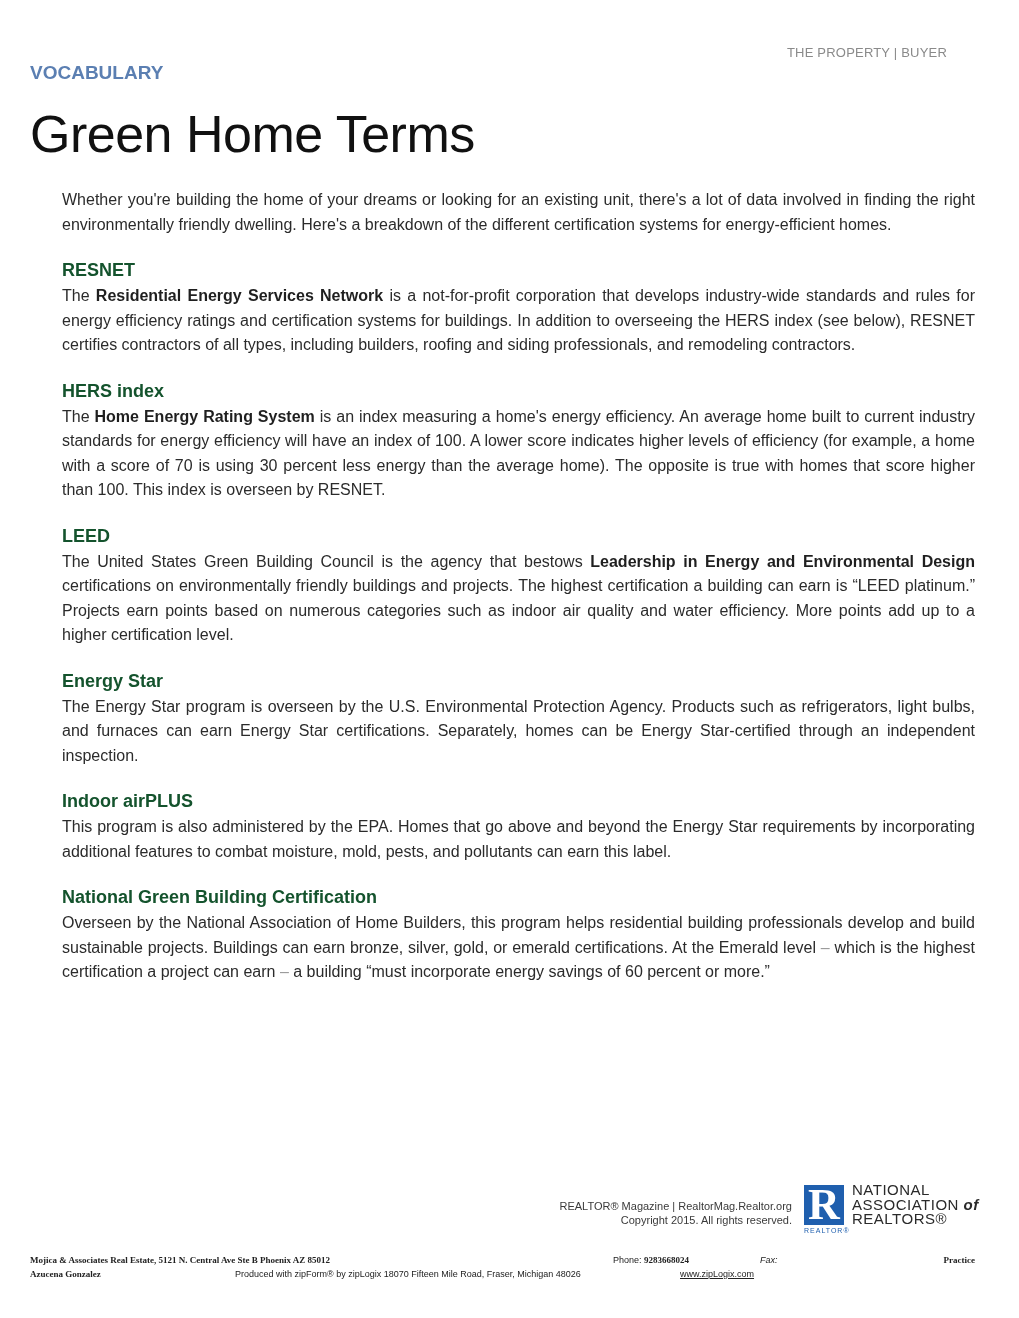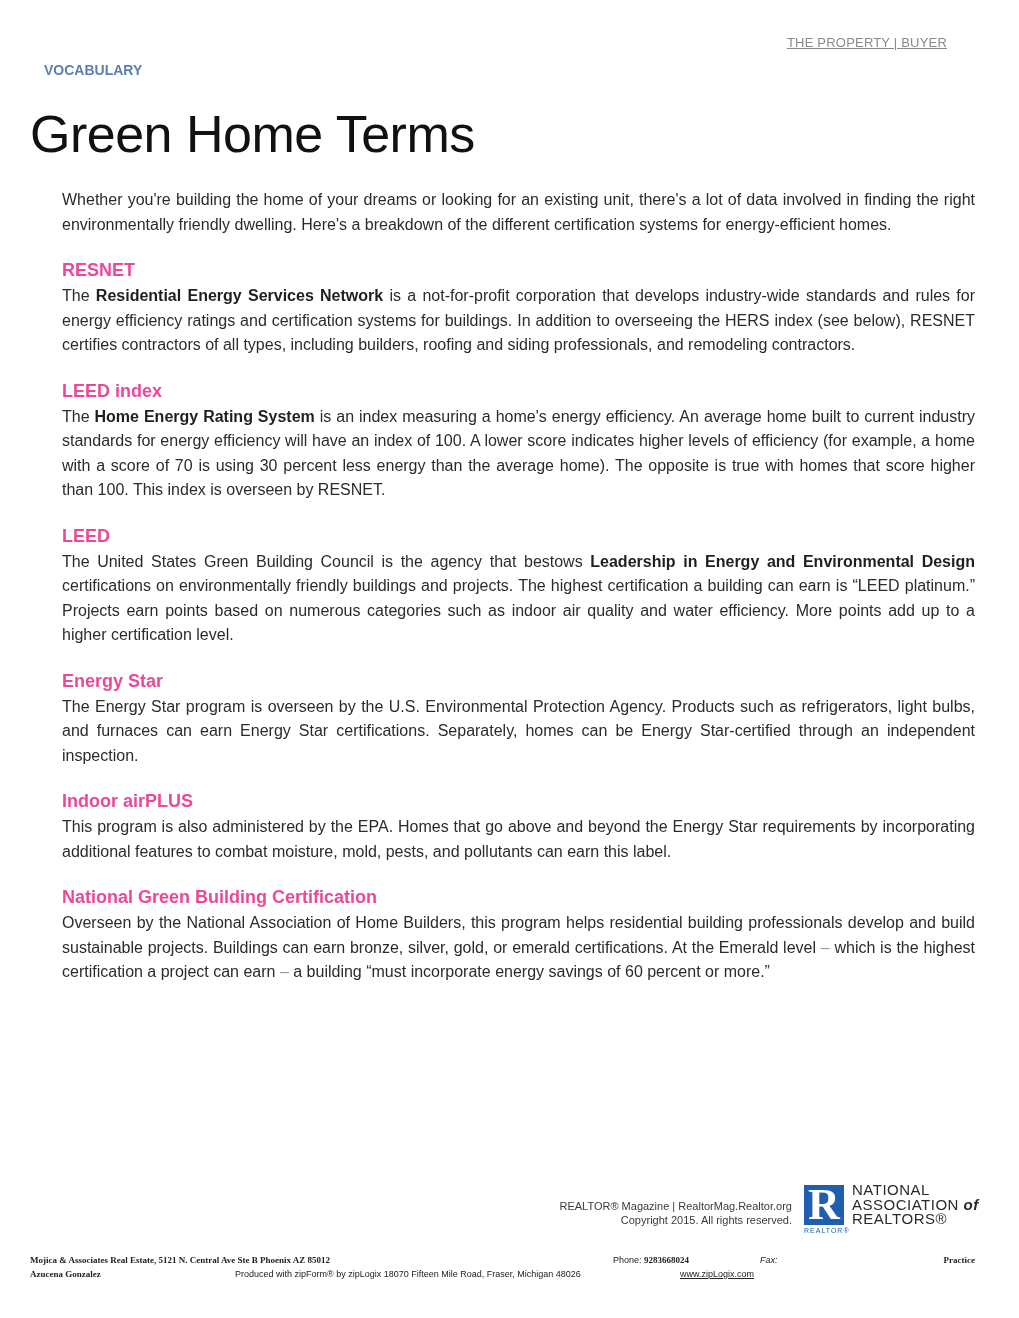--- a/index.html
+++ b/index.html
@@ -1,23 +1,23 @@
 <!DOCTYPE html>
 <html><head>
 <meta charset="utf-8">
 <style>
   html, body { margin: 0; padding: 0; background: #ffffff; }
   body { width: 1019px; height: 1318px; position: relative; overflow: hidden; font-family: "Liberation Sans", sans-serif; color: #262626; }
-  .top-tag { position: absolute; top: 35px; right: 72px; font-size: 13px; color: #8a8a8a; letter-spacing: 0.2px; text-decoration: underline; }
-  .kicker { position: absolute; top: 62px; left: 44px; font-size: 14px; font-weight: bold; color: #5b7fb2; }
+  .top-tag { position: absolute; top: 45px; right: 72px; font-size: 13px; color: #8a8a8a; letter-spacing: 0.2px; }
+  .kicker { position: absolute; top: 62px; left: 30px; font-size: 19px; font-weight: bold; color: #5b7fb2; }
   .page-title { position: absolute; top: 104px; left: 30px; font-size: 52px; color: #111111; font-weight: normal; letter-spacing: -0.5px; margin: 0; }
   .content { position: absolute; top: 188px; left: 62px; width: 913px; }
   .para { font-size: 16px; line-height: 24.5px; text-align: justify; margin: 0; color: #2b2b2b; }
   .section { margin-top: 21px; }
-  .section-heading { font-size: 18px; font-weight: bold; color: #ec4899; margin: 0 0 2px 0; line-height: 24px; }
+  .section-heading { font-size: 18px; font-weight: bold; color: #14532d; margin: 0 0 2px 0; line-height: 24px; }
   .para b { color: #1f1f1f; }
   .dash { color: #9a9a9a; }
   .credit { position: absolute; top: 1199px; left: 540px; width: 252px; text-align: right; font-size: 11px; line-height: 14px; color: #3a3a3a; }
   .nar-logo { position: absolute; top: 1183px; left: 804px; width: 180px; height: 52px; }
   .nar-square { position: absolute; left: 0; top: 2px; width: 40px; height: 40px; background: #1f5fae; }
   .nar-r { position: absolute; left: 0; top: -4px; width: 40px; text-align: center; font-family: "Liberation Serif", serif; font-weight: bold; font-size: 44px; color: #ffffff; line-height: 48px; }
   .nar-small { position: absolute; left: 0; top: 44px; font-size: 7px; color: #1f5fae; letter-spacing: 1px; }
   .nar-text { position: absolute; left: 48px; top: 0; font-family: Liberation Sans, sans-serif; font-size: 15px; line-height: 14.5px; color: #2a2a2a; letter-spacing: 0.5px; }
   .nar-text i { font-style: italic; font-weight: bold; text-align: center; }
   .footer { position: absolute; top: 1253px; left: 30px; width: 945px; font-size: 9px; line-height: 14px; }
@@ -36,21 +36,21 @@
 
 <div class="content">
   <p class="para">Whether you're building the home of your dreams or looking for an existing unit, there's a lot of data involved in finding the right environmentally friendly dwelling. Here's a breakdown of the different certification systems for energy-efficient homes.</p>
 
   <div class="section">
     <h2 class="section-heading">RESNET</h2>
     <p class="para"><span>The </span><b>Residential Energy Services Network</b><span> is a not-for-profit corporation that develops industry-wide standards and rules for energy efficiency ratings and certification systems for buildings. In addition to overseeing the HERS index (see below), RESNET certifies contractors of all types, including builders, roofing and siding professionals, and remodeling contractors.</span></p>
   </div>
 
   <div class="section">
-    <h2 class="section-heading">LEED index</h2>
+    <h2 class="section-heading">HERS index</h2>
     <p class="para"><span>The </span><b>Home Energy Rating System</b><span> is an index measuring a home's energy efficiency. An average home built to current industry standards for energy efficiency will have an index of 100. A lower score indicates higher levels of efficiency (for example, a home with a score of 70 is using 30 percent less energy than the average home). The opposite is true with homes that score higher than 100. This index is overseen by RESNET.</span></p>
   </div>
 
   <div class="section">
     <h2 class="section-heading">LEED</h2>
     <p class="para"><span>The United States Green Building Council is the agency that bestows </span><b>Leadership in Energy and Environmental Design</b><span> certifications on environmentally friendly buildings and projects. The highest certification a building can earn is “LEED platinum.” Projects earn points based on numerous categories such as indoor air quality and water efficiency. More points add up to a higher certification level.</span></p>
   </div>
 
   <div class="section">
     <h2 class="section-heading">Energy Star</h2>

